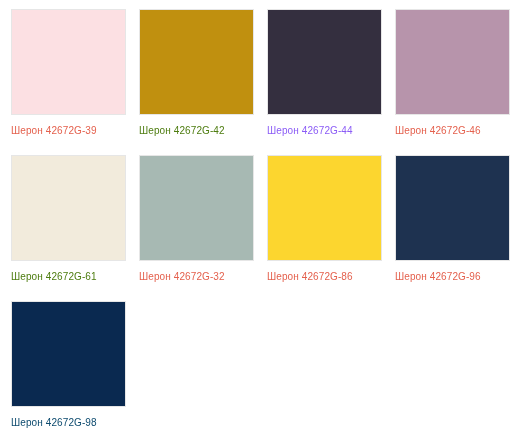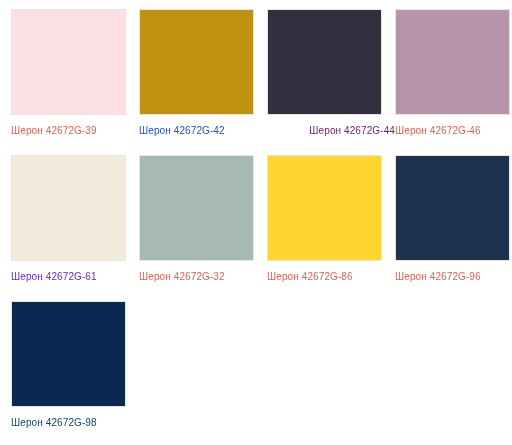--- a/index.html
+++ b/index.html
@@ -52,33 +52,33 @@
 </head>
 <body>
 
 <div id="swatch-grid">
     <div class="swatch-cell">
       <span class="swatch-chip" style="background: rgb(252, 224, 227); border-color: rgb(230, 230, 230);"></span>
       <span class="swatch-label" style="color: rgb(228, 96, 77);">Шерон 42672G-39</span>
     </div>
     <div class="swatch-cell">
       <span class="swatch-chip" style="background: rgb(192, 144, 15); border-color: rgb(230, 230, 230);"></span>
-      <span class="swatch-label" style="color: #1d4ed8;">Шерон 42672G-42</span>
+      <span class="swatch-label" style="color: #4d7c0f;">Шерон 42672G-42</span>
     </div>
     <div class="swatch-cell">
       <span class="swatch-chip" style="background: rgb(52, 47, 63); border-color: rgb(230, 230, 230);"></span>
-      <span class="swatch-label" style="color: #701a75; text-align: right;">Шерон 42672G-44</span>
+      <span class="swatch-label" style="color: #8b5cf6;">Шерон 42672G-44</span>
     </div>
     <div class="swatch-cell">
       <span class="swatch-chip" style="background: rgb(183, 148, 171); border-color: rgb(230, 230, 230);"></span>
       <span class="swatch-label" style="color: rgb(228, 96, 77);">Шерон 42672G-46</span>
     </div>
     <div class="swatch-cell">
       <span class="swatch-chip" style="background: rgb(242, 235, 220); border-color: rgb(230, 230, 230);"></span>
-      <span class="swatch-label" style="color: #6d28d9;">Шерон 42672G-61</span>
+      <span class="swatch-label" style="color: #4d7c0f;">Шерон 42672G-61</span>
     </div>
     <div class="swatch-cell">
       <span class="swatch-chip" style="background: rgb(167, 185, 179); border-color: rgb(230, 230, 230);"></span>
       <span class="swatch-label" style="color: rgb(228, 96, 77);">Шерон 42672G-32</span>
     </div>
     <div class="swatch-cell">
       <span class="swatch-chip" style="background: rgb(252, 214, 47); border-color: rgb(230, 230, 230);"></span>
       <span class="swatch-label" style="color: rgb(228, 96, 77);">Шерон 42672G-86</span>
     </div>
     <div class="swatch-cell">

